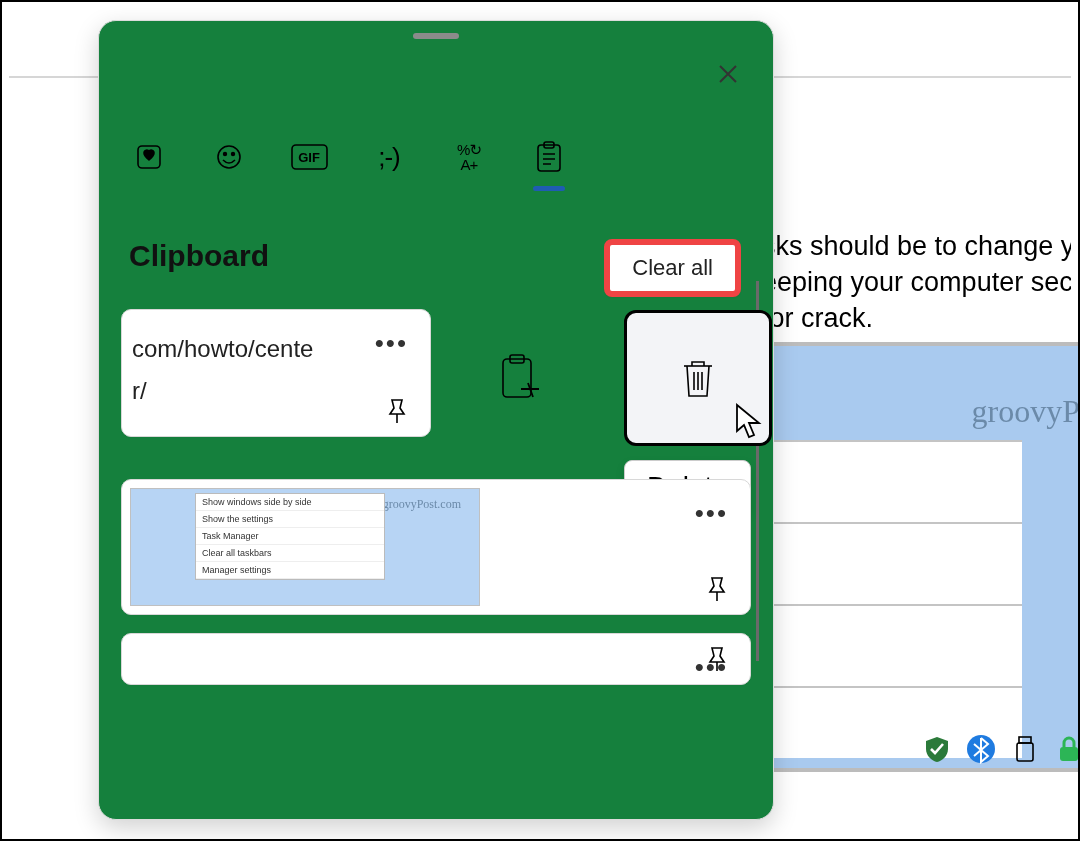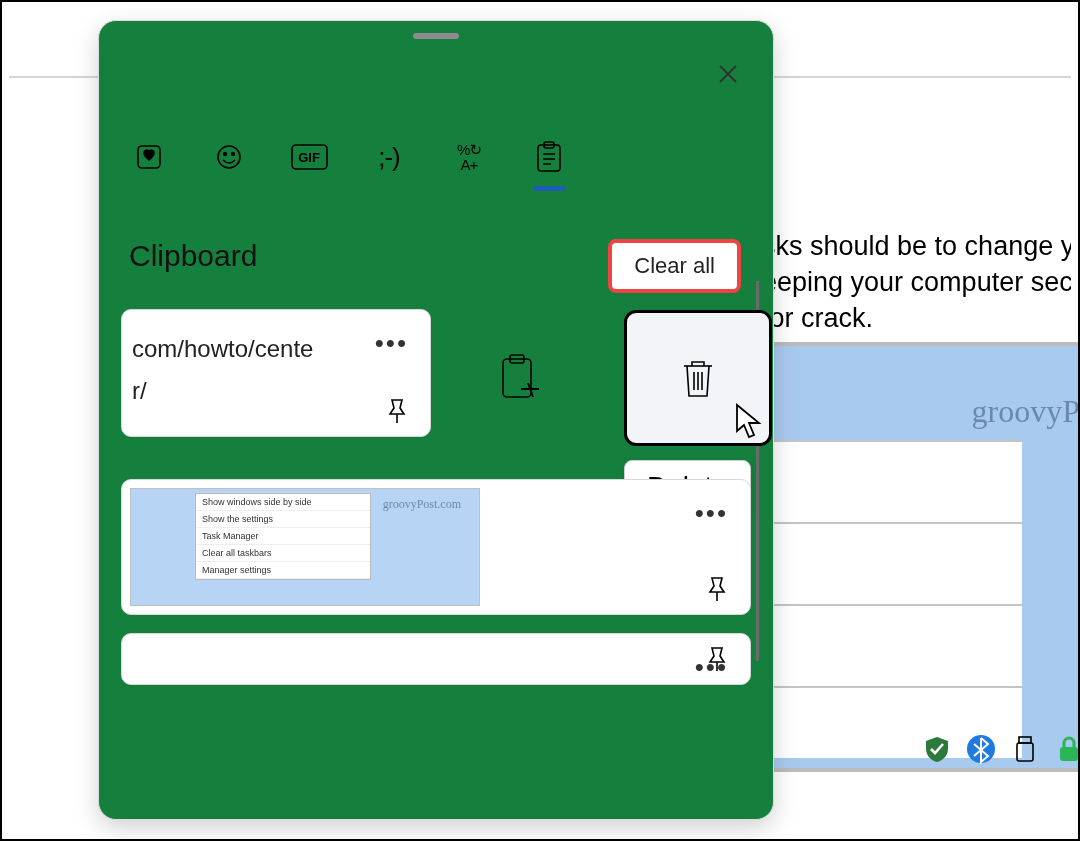--- a/index.html
+++ b/index.html
@@ -71,25 +71,25 @@
   .tab { width:40px; height:40px; display:flex; align-items:center; justify-content:center; color:#000;}
   .tab .glyph { font-size:26px; font-weight:500; letter-spacing:-1px;}
   .tab.active { position:relative; }
   .tab.active::after{
     content:""; position:absolute; bottom:-14px; left:4px; right:4px; height:5px;
     background:#1f5cb3; border-radius:3px;
   }
 
   .section-title {
     position:absolute; top:218px; left:30px;
-    font-size:30px; color:#111;
+    font-size:30px; color:#111;font-weight:bold;
   }
   .clear-all {
     position:absolute; top:218px; right:32px;
-    background:#fff; border:4px solid #ef4444; border-radius:8px;
+    background:#fff; border:6px solid #ef4444; border-radius:8px;
     padding:10px 22px; font-size:22px; color:#222;
     box-shadow:0 1px 2px rgba(0,0,0,0.04);
   }
 
   
   .entries { position:absolute; top:288px; left:22px; right:22px; }
   .card {
     background:#fff; border:1px solid #d8d8d8; border-radius:10px;
     position:relative; margin-bottom:18px;
     box-shadow:0 1px 2px rgba(0,0,0,0.03);
@@ -117,21 +117,21 @@
     background:#fff; border:1px solid #ccc; border-radius:8px;
     padding:10px 22px; font-size:28px; box-shadow:0 4px 10px rgba(0,0,0,0.1);
   }
 
   .card2 { height:136px; padding:8px; display:flex; }
   .card2 .thumb {
     width:350px; height:118px; border:1px solid #c0c0c0; background:#b7d4f4; position:relative;
     overflow:hidden;
   }
   .card2 .thumb .menu {
-    position:absolute; left:64px; top:4px; width:176px; background:#fff;
+    position:absolute; left:64px; top:4px; width:190px; background:#fff;
     border:1px solid #bbb; font-size:9px; color:#333;
   }
   .card2 .thumb .menu div { padding:3px 6px; border-bottom:1px solid #eee;}
   .card2 .thumb .gp2 { position:absolute; top:8px; right:18px; font-size:12px; color:#6b8aa9; font-family: Georgia, serif;}
   .card3 { padding:22px 70px 28px 22px; }
   .card3 .text { font-size:26px; line-height:40px; color:#111; }
 
   .scroll-indicator {
     position:absolute; top:260px; right:14px; width:3px; height:380px; background:#6a6a6a;
   }

